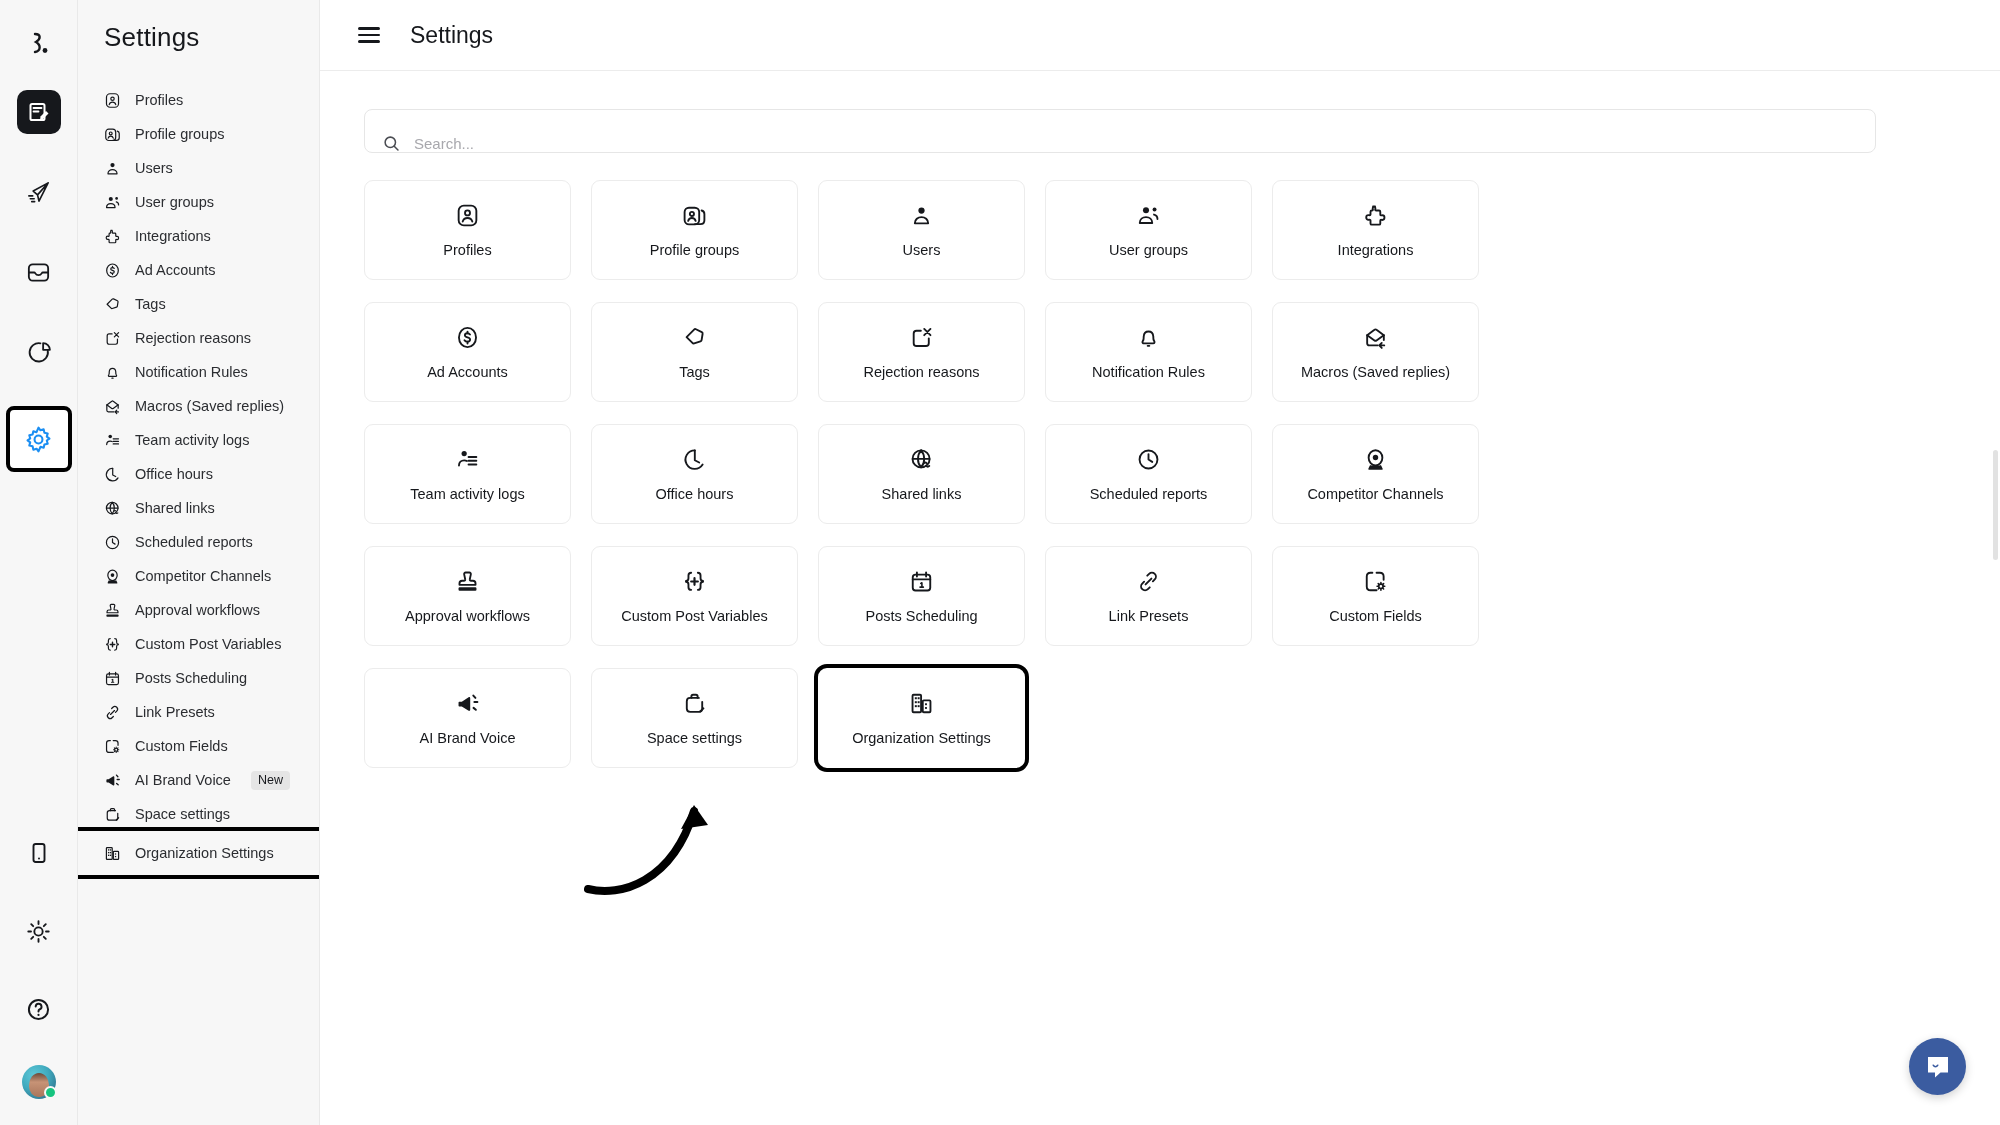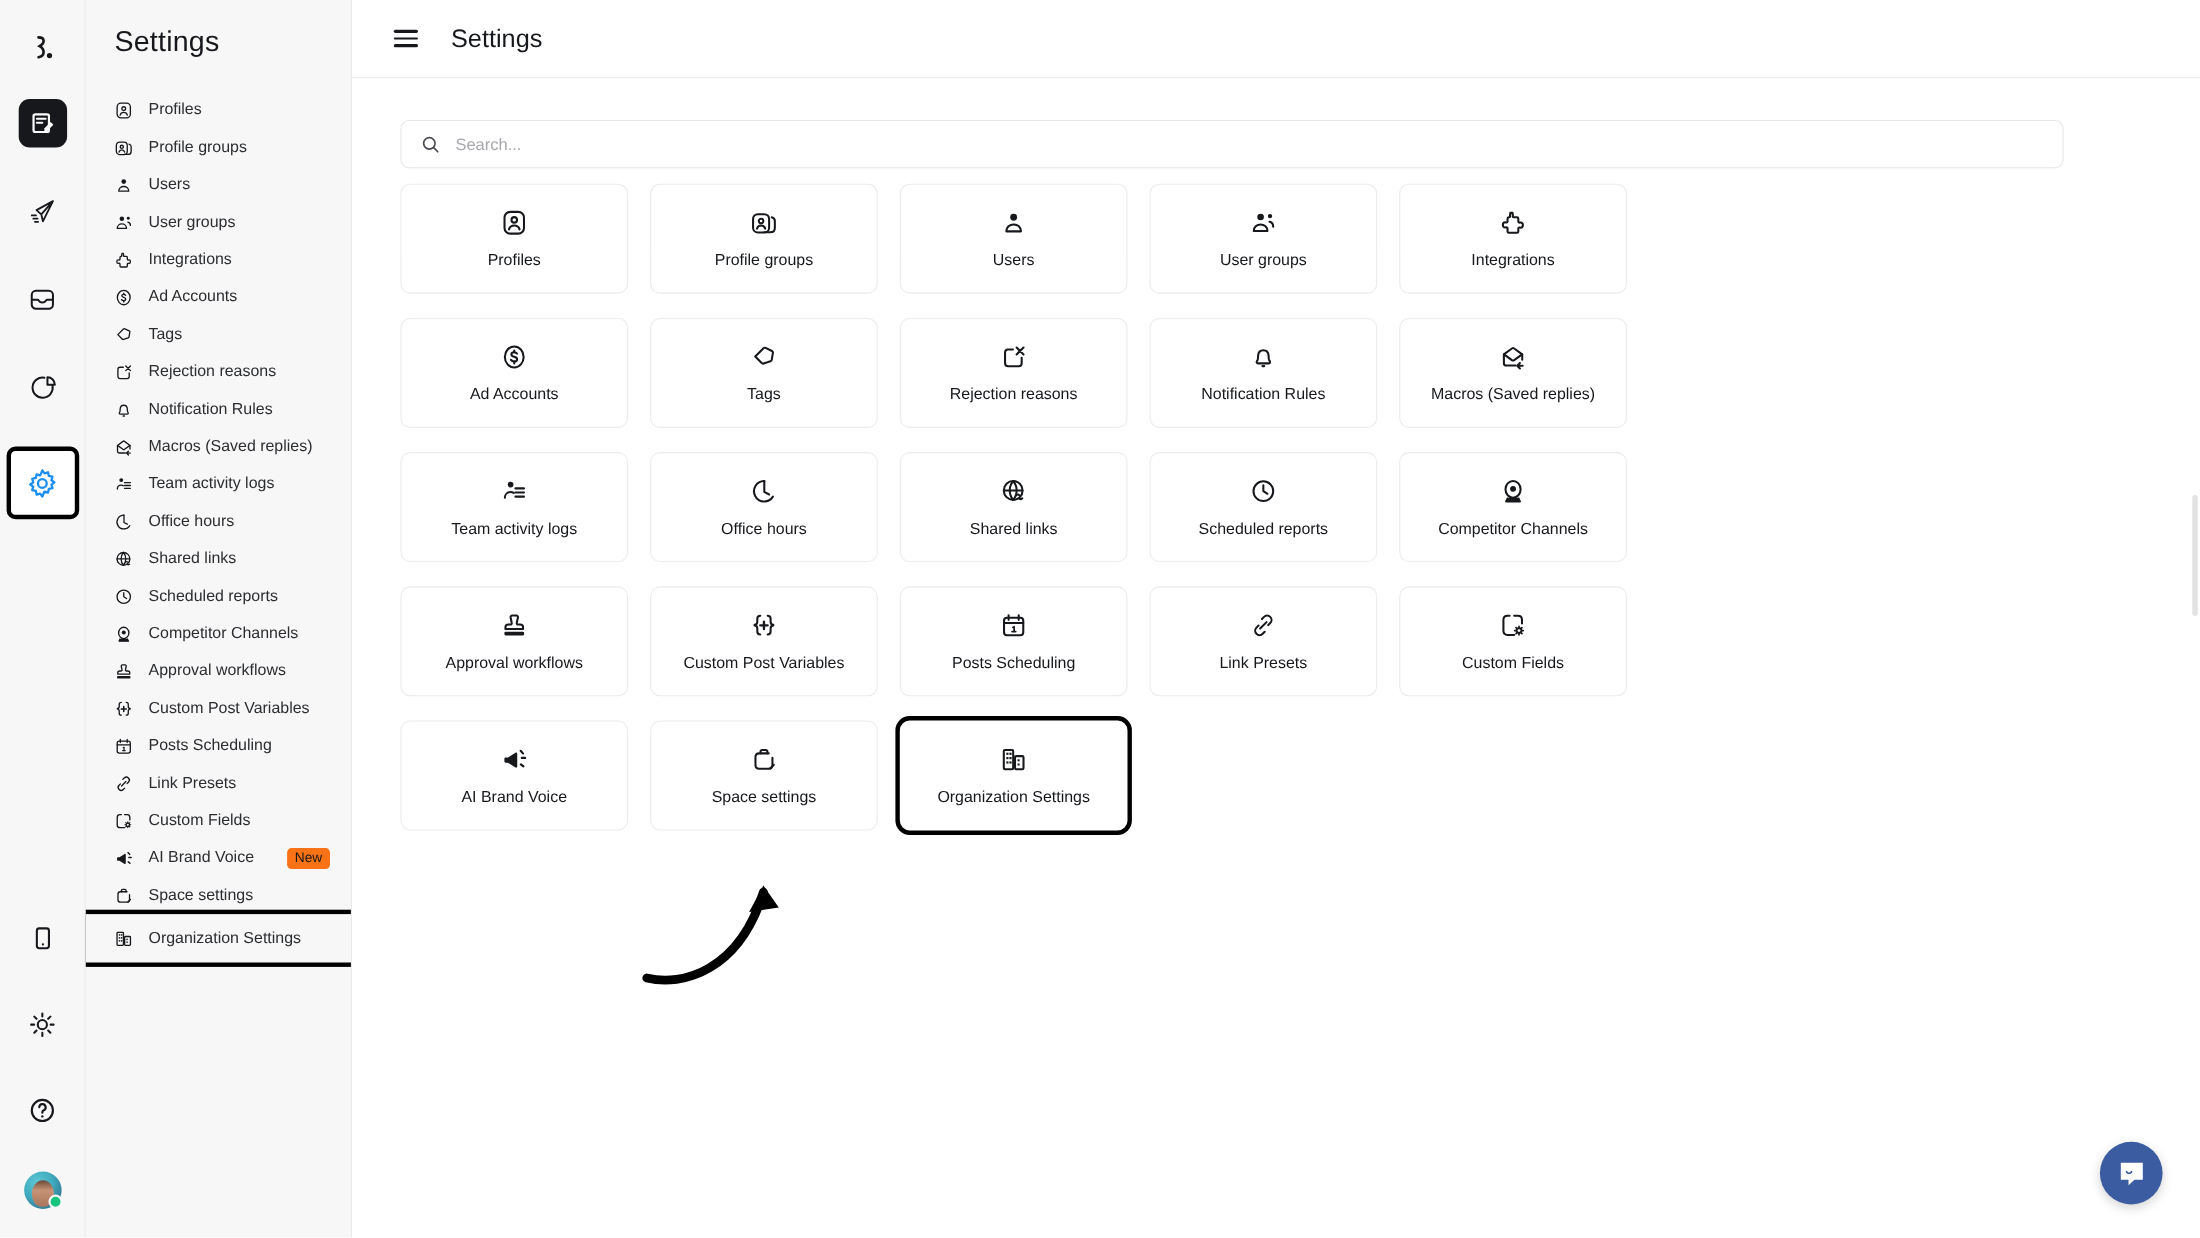--- a/index.html
+++ b/index.html
@@ -68,43 +68,43 @@
     height: 34px; padding-left: 26px; margin-bottom: 0;
     font-size: 14.5px; color: #2b2d31;
   }
   .nav-item .ic { width: 17px; height: 17px; display: flex; align-items: center; justify-content: center; flex: 0 0 17px; }
   .nav-item .lbl { white-space: nowrap; }
   .nav-item.highlight {
     outline: 4px solid #000; background: #f7f7f7;
     margin-left: 0; width: 262px; height: 44px;
   }
   .badge-new {
-    background: #f97316; color: #16181c; font-size: 12.5px;
-    border-radius: 4px; padding: 2px 7px 3px; margin-left: 16px; font-weight: 400;
+    background: #e5e5e5; color: #16181c; font-size: 12.5px;
+    border-radius: 4px; padding: 2px 7px 3px; margin-left: 6px; font-weight: 400;
   }
 
   
   .main { flex: 1 1 auto; height: 1125px; background: #fff; display: flex; flex-direction: column; position: relative; }
   .topbar {
     height: 71px; border-bottom: 1px solid #ececec;
     display: flex; align-items: center; padding-left: 38px; gap: 30px;
     flex: 0 0 71px; background: #fff;
   }
   .hamburger { width: 22px; height: 16px; display: flex; flex-direction: column; justify-content: space-between; }
   .hamburger span { display: block; height: 2.6px; background: #16181c; border-radius: 2px; }
   .hamburger span:nth-child(1) { width: 22px; }
   .hamburger span:nth-child(2) { width: 22px; }
   .hamburger span:nth-child(3) { width: 22px; }
   .topbar-title { font-size: 23px; color: #16181c; }
 
   .content { flex: 1 1 auto; overflow: hidden; padding: 38px 44px 0 44px; position: relative; }
   .search {
     height: 44px; border: 1px solid #e6e6e6; border-radius: 8px;
-    display: flex; align-items: center; gap: 14px; padding: 0 18px;
-    background: #fff; margin-bottom: 14px; max-width: 1512px;
+    display: flex; align-items: flex-end; gap: 14px; padding: 0 18px;
+    background: #fff; margin-bottom: 27px; max-width: 1512px;
   }
   .search input {
     border: none; outline: none; font-size: 15px; color: #16181c;
     font-family: "Liberation Sans", sans-serif; flex: 1 1 auto; background: transparent;
   }
   .search input::placeholder { color: #a8a8ad; }
 
   .grid { display: grid; grid-template-columns: repeat(5, 207px); gap: 22px 20px; max-width: 1520px; }
   .card {
     height: 100px; border: 1px solid #ececec; border-radius: 9px; background: #fff;

